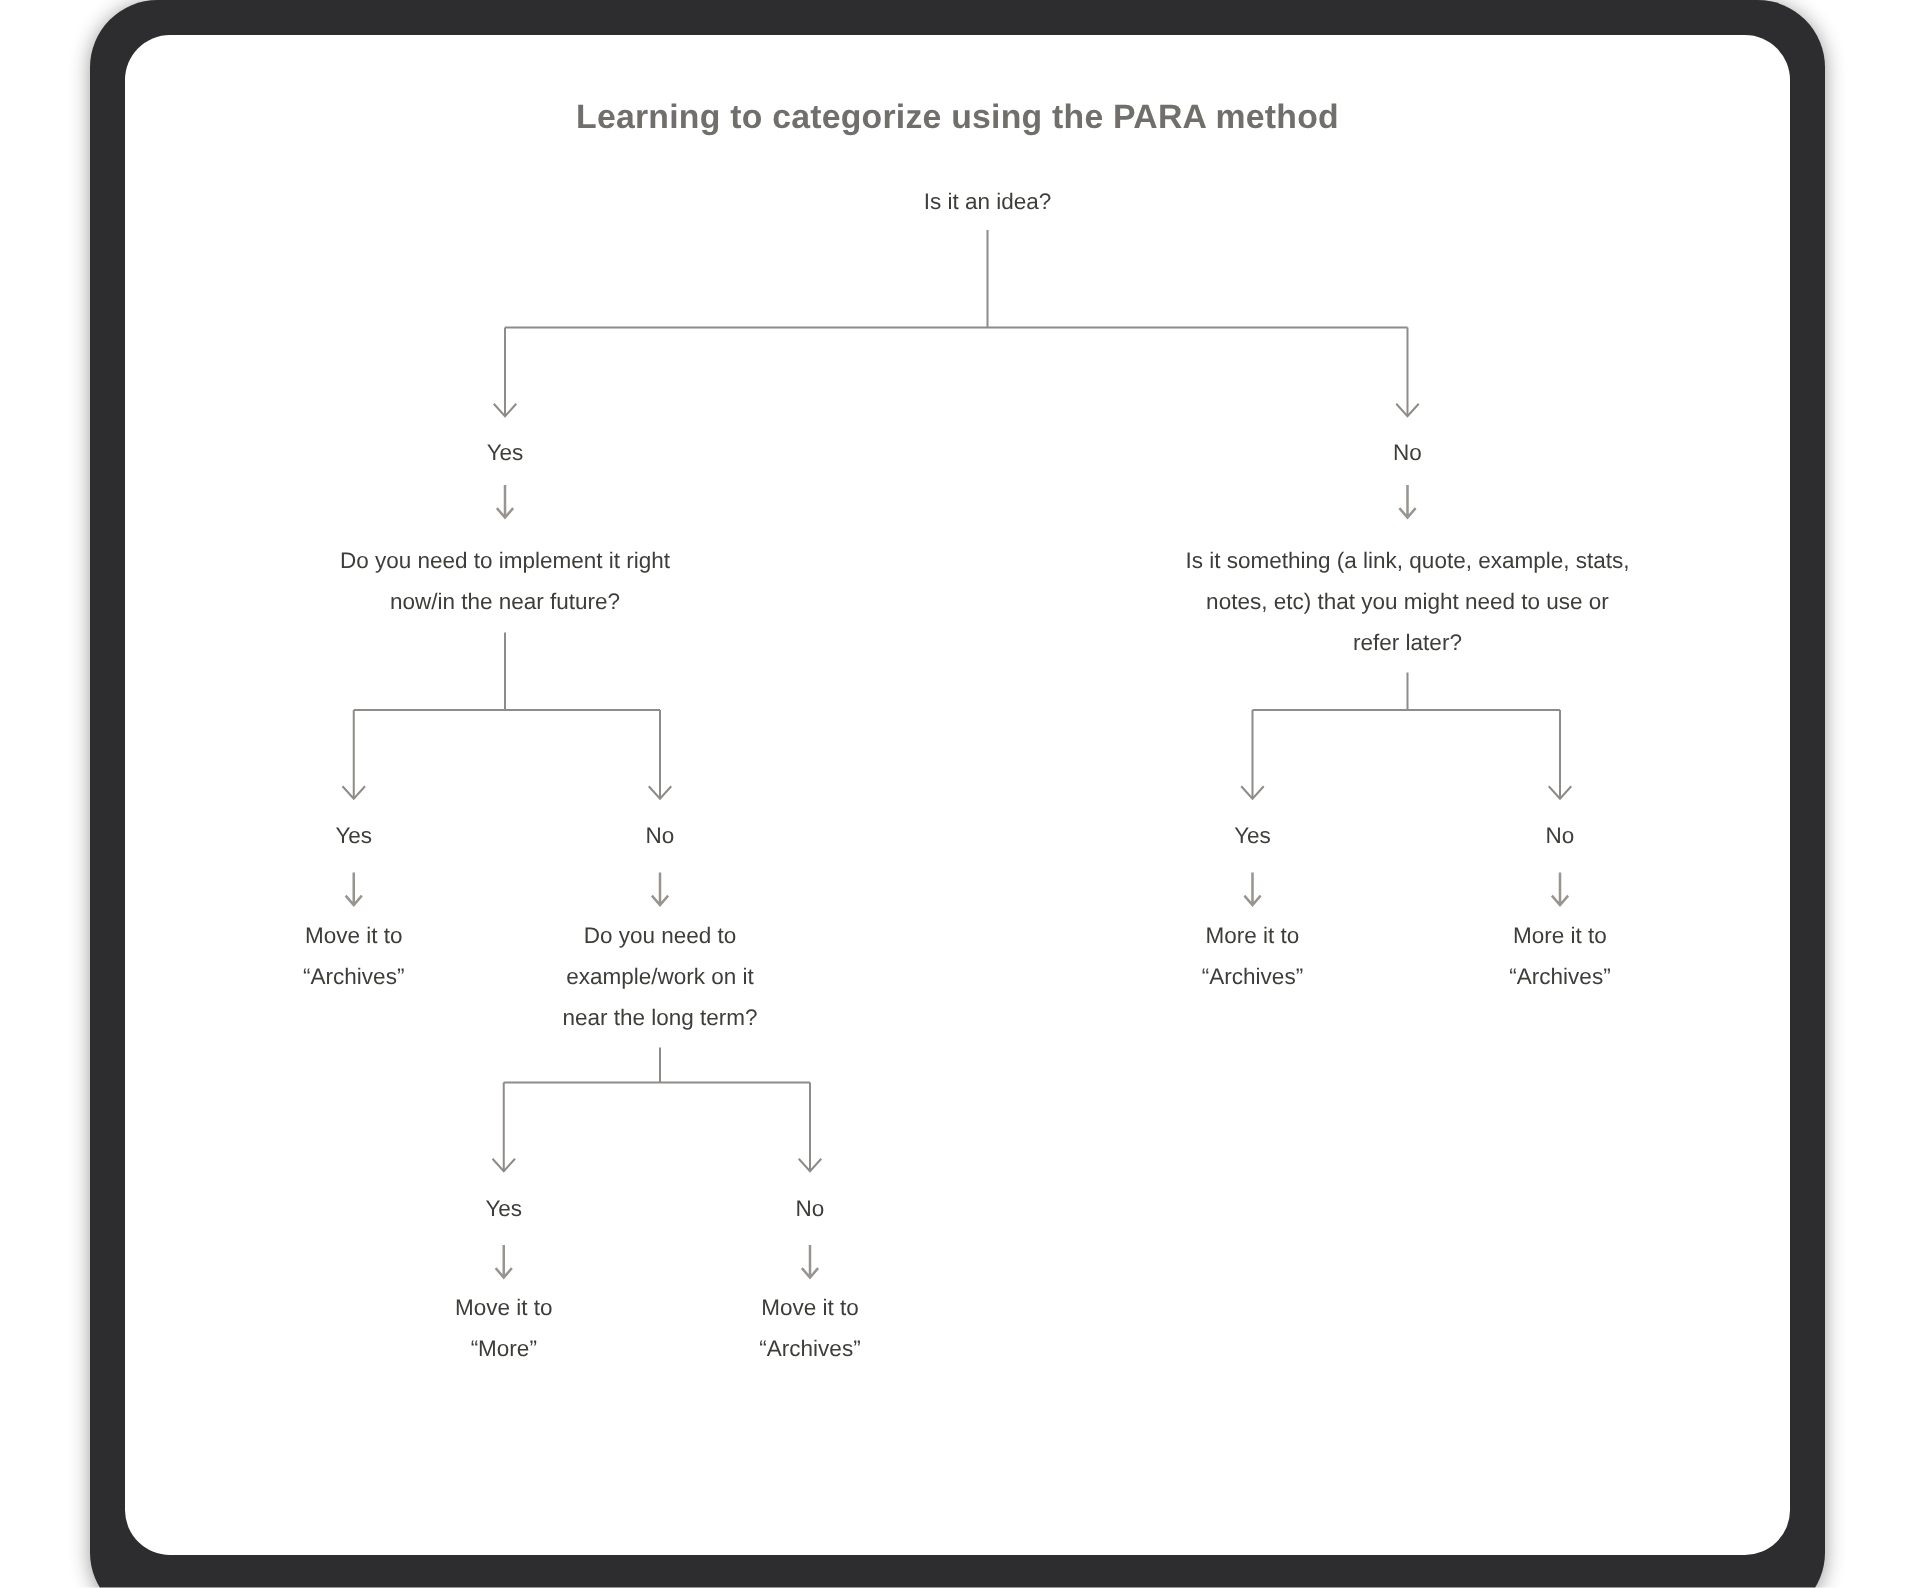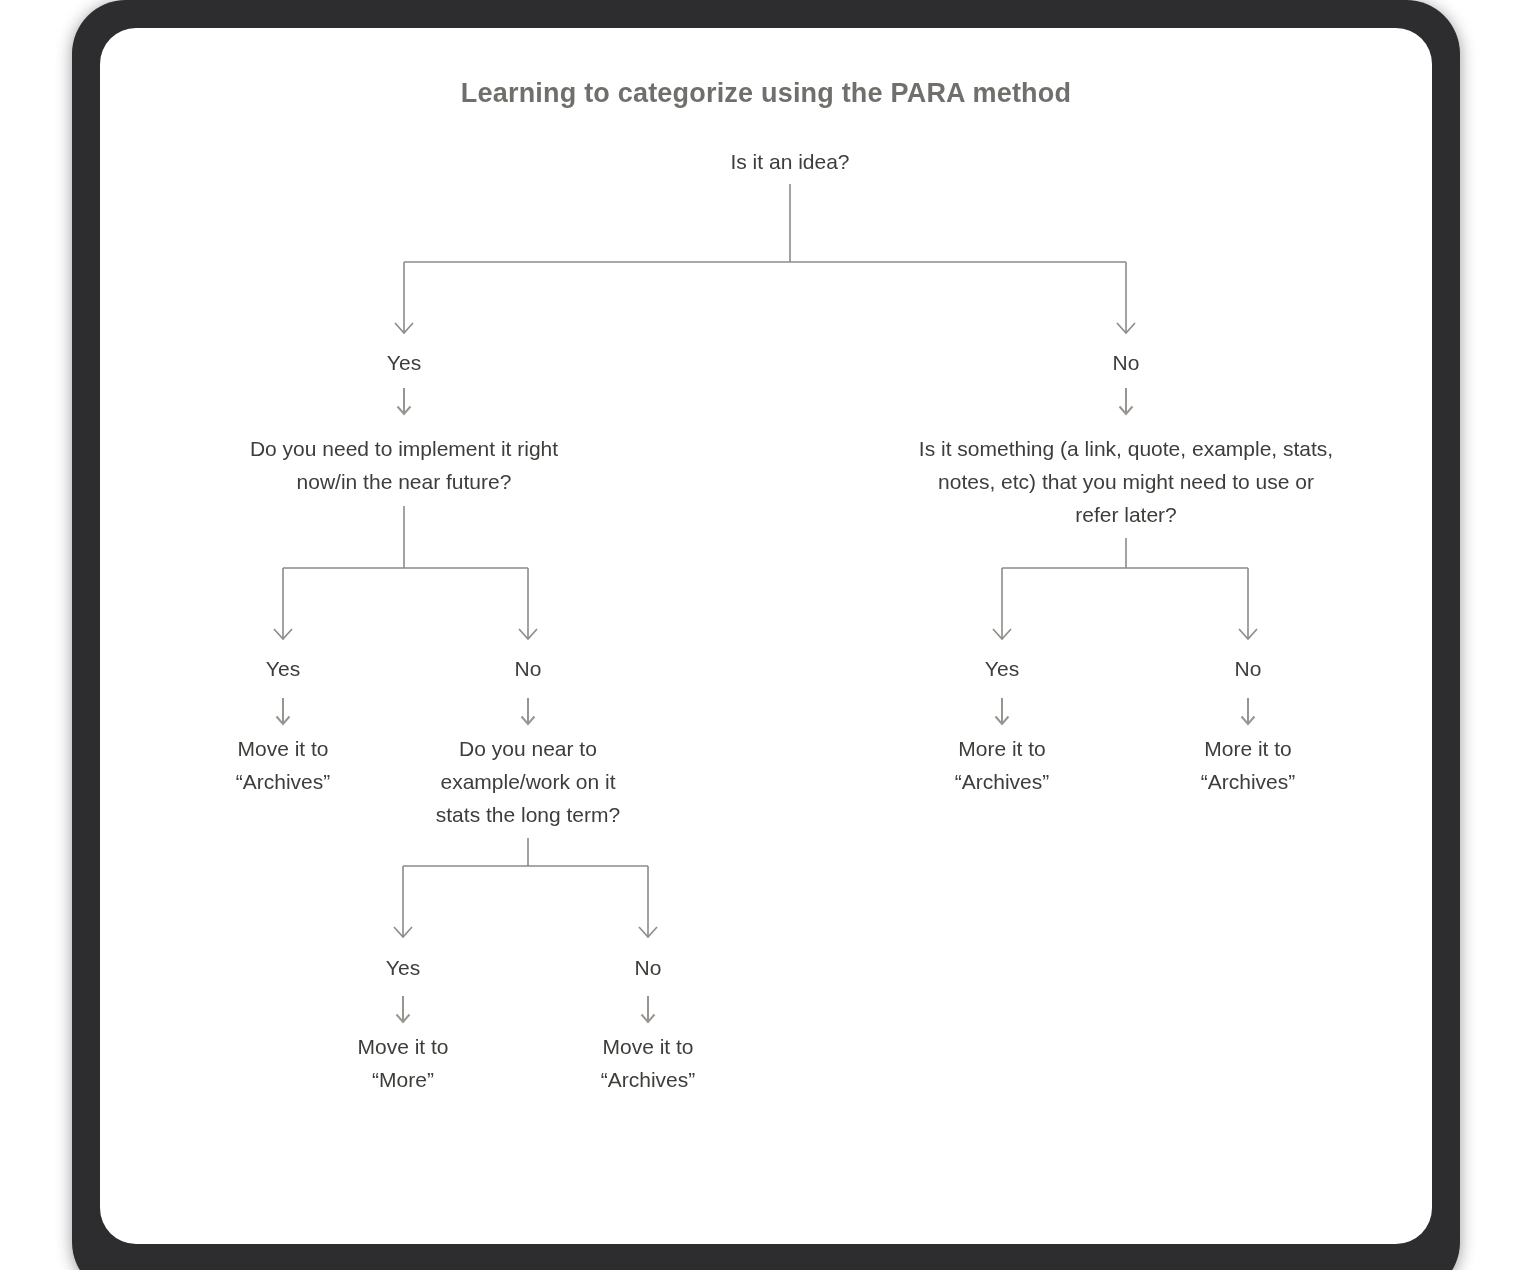--- a/index.html
+++ b/index.html
@@ -51,21 +51,21 @@
     position: absolute;
     left: 0; top: 0;
     width: 1332px; height: 1216px;
   }
 
   .node {
     position: absolute;
     transform: translateX(-50%);
     text-align: center;
     white-space: nowrap;
-    font-size: 21px;
+    font-size: 18px;
     line-height: 33px;
     color: var(--text);
   }
 </style>
 </head>
 <body>
 
 <div class="stage">
   <div class="device-frame">
     <div class="card">
@@ -126,23 +126,23 @@
       <div class="node" style="left:183px; top:624px">Yes</div>
       <div class="node" style="left:428px; top:624px">No</div>
       <div class="node" style="left:902px; top:624px">Yes</div>
       <div class="node" style="left:1148px; top:624px">No</div>
 
       <div class="node" style="left:183px; top:704px">
         <div>Move it to</div>
         <div>“Archives”</div>
       </div>
       <div class="node" style="left:428px; top:704px">
-        <div>Do you near to</div>
+        <div>Do you need to</div>
         <div>example/work on it</div>
-        <div>stats the long term?</div>
+        <div>near the long term?</div>
       </div>
       <div class="node" style="left:902px; top:704px">
         <div>More it to</div>
         <div>“Archives”</div>
       </div>
       <div class="node" style="left:1148px; top:704px">
         <div>More it to</div>
         <div>“Archives”</div>
       </div>
 

